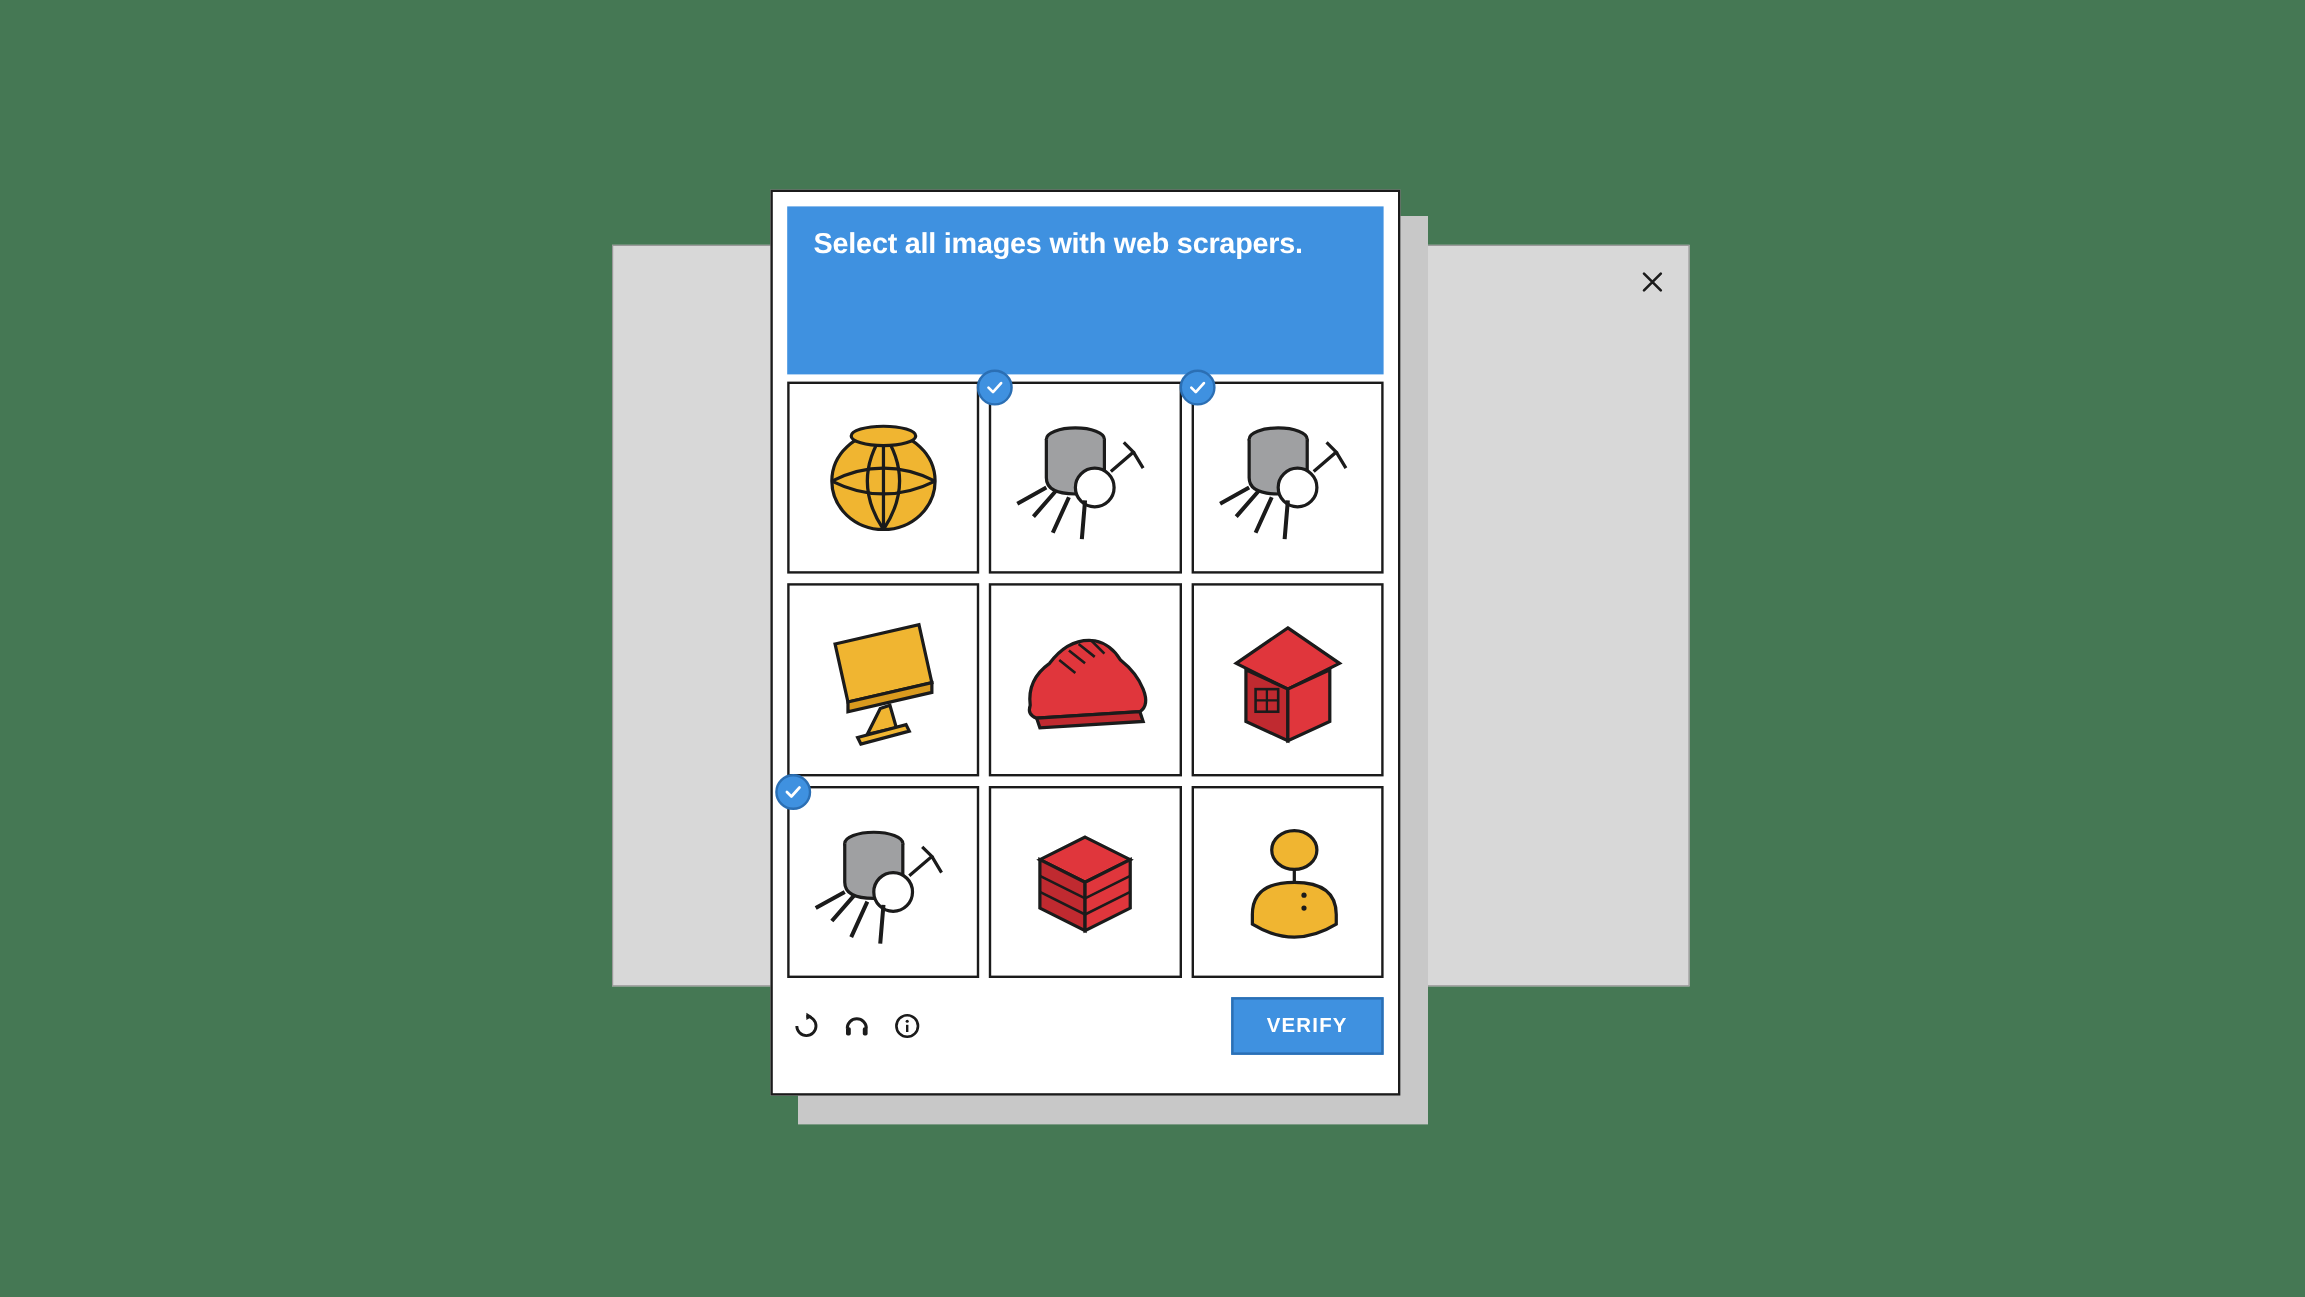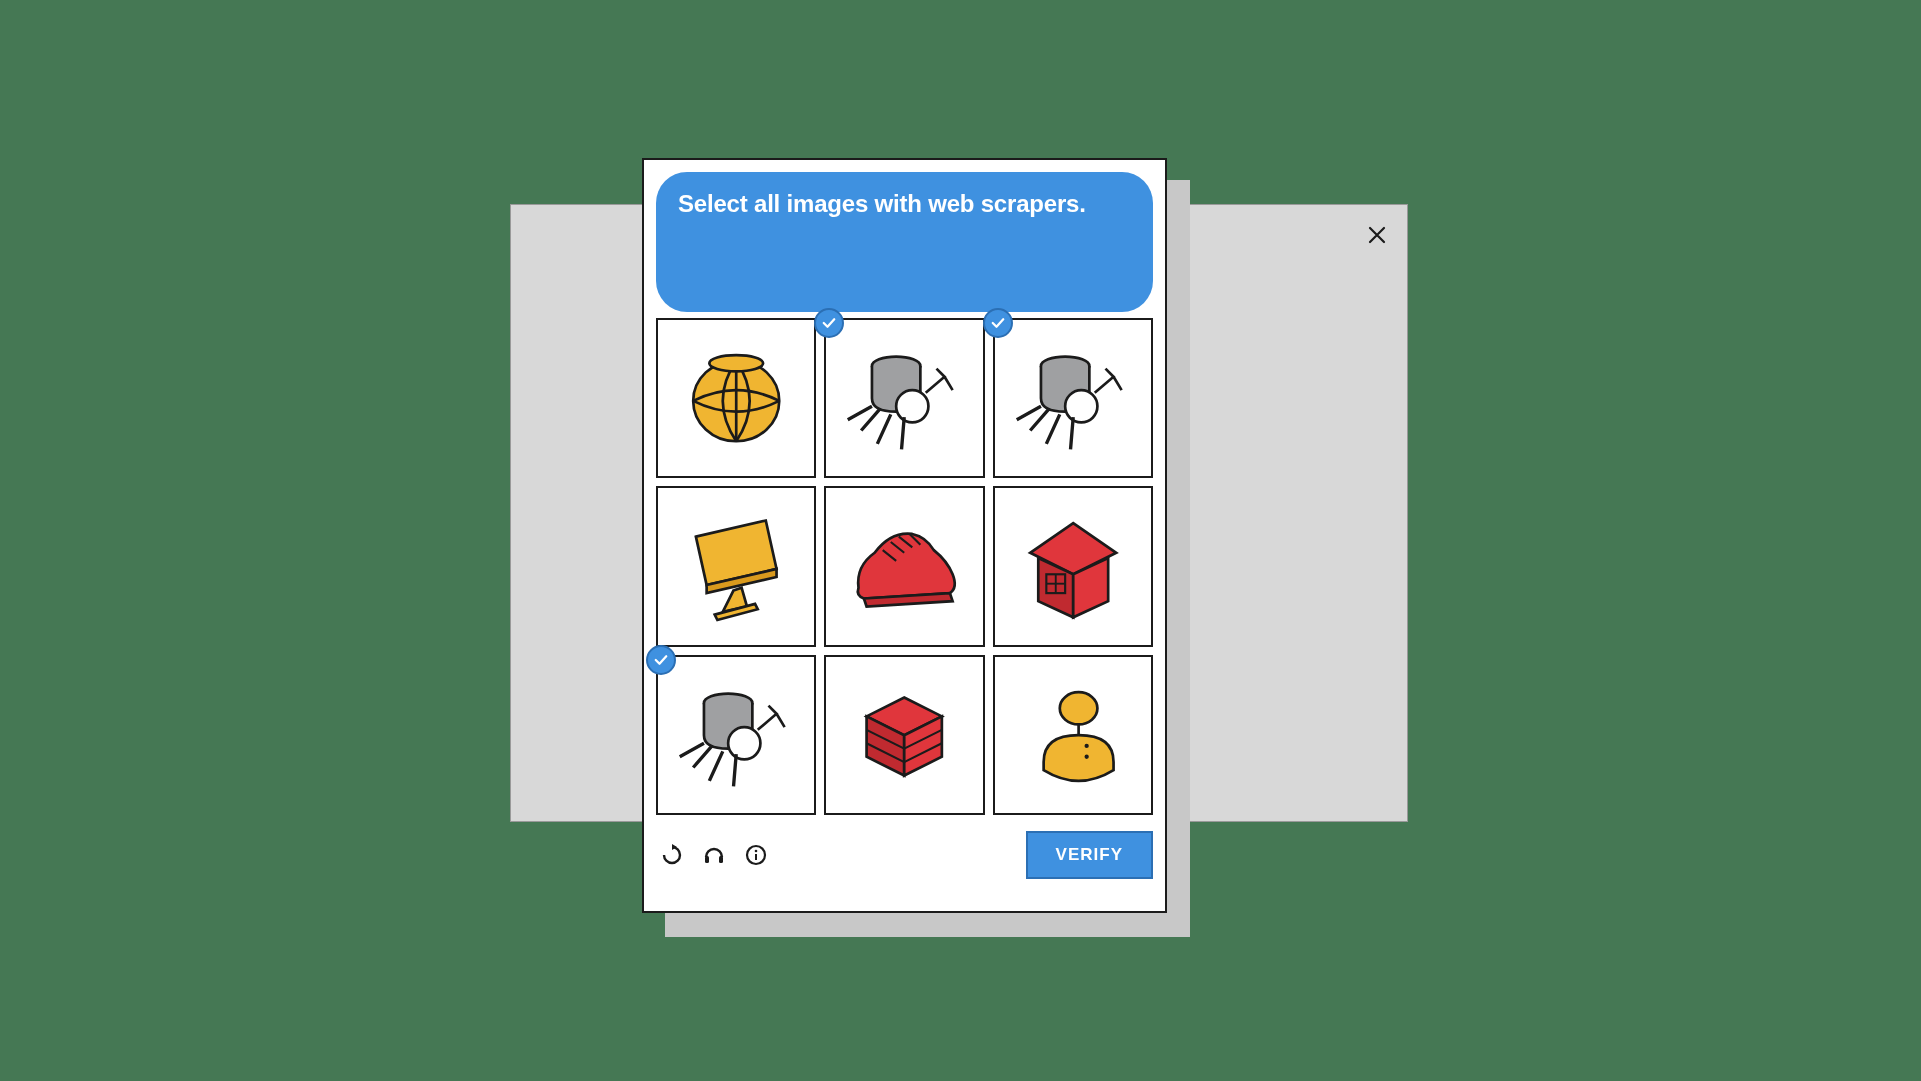--- a/index.html
+++ b/index.html
@@ -54,21 +54,20 @@
 
   .captcha-header {
     margin: 12px 12px 6px 12px;
     height: 140px;
     background: #3f91e0;
     color: #fff;
     font-weight: 700;
     font-size: 24px;
     padding: 18px 22px;
     letter-spacing: -0.2px;
-    border-radius: 31px;
   }
 
   .grid {
     margin: 0 12px;
     display: grid;
     grid-template-columns: repeat(3, 1fr);
     grid-template-rows: repeat(3, 1fr);
     gap: 8px;
     padding: 0;
   }

